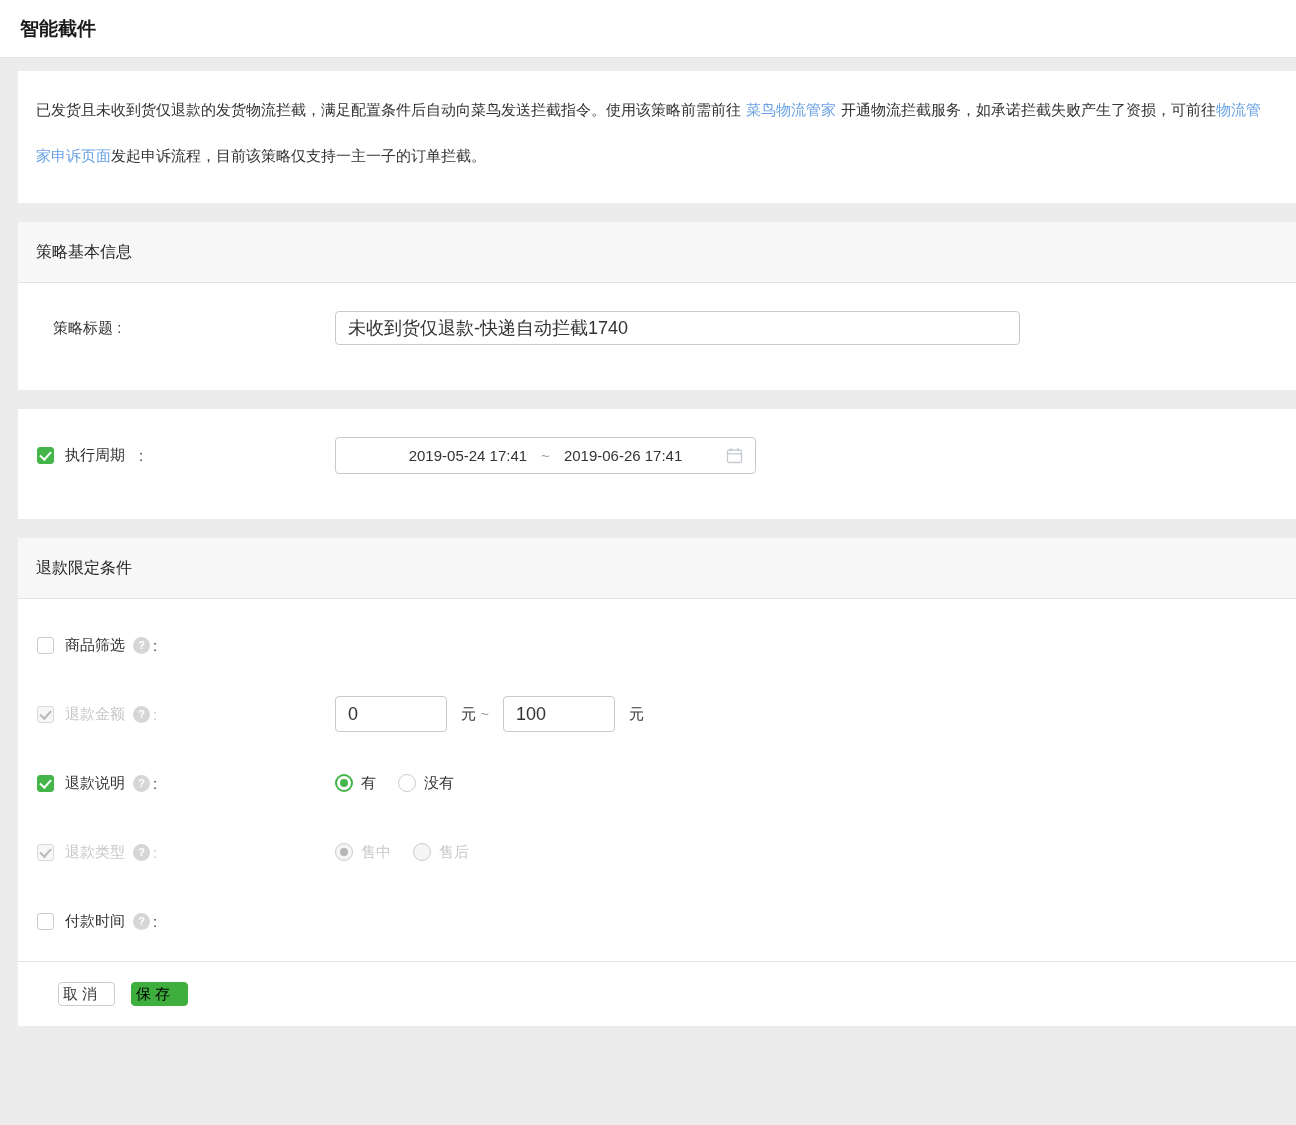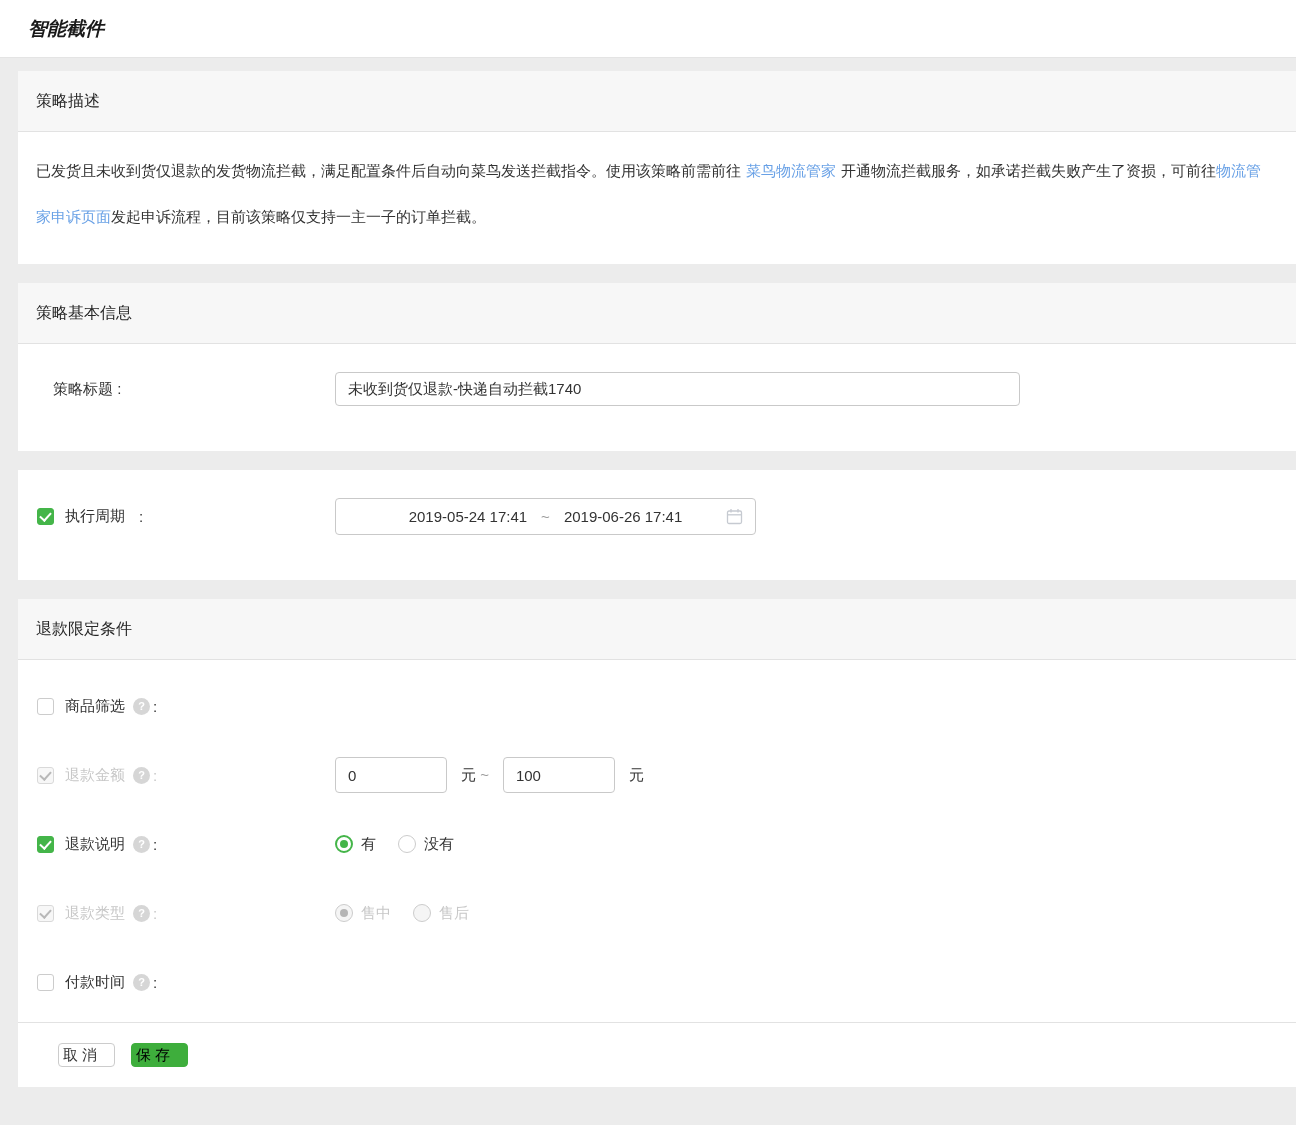--- a/index.html
+++ b/index.html
@@ -7,21 +7,21 @@
     width:1296px;height:1125px;overflow:hidden;
     background:#ececec;
     font-family:"Liberation Sans","DejaVu Sans",sans-serif;
     color:#333;
   }
   
   .titlebar{
     background:#fff;height:57px;display:flex;align-items:center;
     padding-left:16px;border-bottom:1px solid #e4e4e4;
   }
-  .titlebar h1{margin:12px;font-size:19px;font-weight:bold;color:#1a1a1a;font-style:italic;}
+  .titlebar h1{margin:4px;font-size:19px;font-weight:bold;color:#1a1a1a;}
   
   .content{padding:13px 0 0 18px;}
   .card{background:#fff;margin-bottom:19px;}
   .card-header{
     background:#f7f7f7;height:60px;line-height:60px;
     padding-left:18px;font-size:16px;color:#262626;
     border-bottom:1px solid #e2e2e2;
   }
   .card-body{padding:16px 26px 24px 18px;}
   
@@ -29,21 +29,21 @@
   .link{color:#69a1e6;text-decoration:none;cursor:pointer;}
   .link-spaced{margin:0 5px;}
   
   .form-body{padding:28px 20px 45px 19px;}
   .row{display:flex;align-items:center;}
   .row-left{display:flex;align-items:center;width:298px;flex:none;font-size:15px;}
   .plain-label{padding-left:16px;}
   
   .text-input{
     height:34px;border:1px solid #c9c9c9;border-radius:4px;
-    padding:0 12px;font-size:15px;color:#333;outline:none;box-sizing:border-box;
+    padding:0 12px;font-size:18px;color:#333;outline:none;box-sizing:border-box;
     font-family:"Liberation Sans","DejaVu Sans",sans-serif;
   }
   .title-input{width:685px;}
   .amount-input{width:112px;height:36px;}
   
   .checkbox{
     width:17px;height:17px;border-radius:3px;flex:none;
     border:1px solid #ccc;background:#fff;position:relative;cursor:pointer;
     margin-right:11px;box-sizing:border-box;
   }
@@ -107,21 +107,20 @@
 </head>
 <body>
 
 <div class="titlebar">
   <h1>智能截件</h1>
 </div>
 
 <div class="content">
 
   <div class="card">
-    <div class="card-header">策略描述</div>
     <div class="card-body">
       <div class="desc-text">
         <span>已发货且未收到货仅退款的发货物流拦截，满足配置条件后自动向菜鸟发送拦截指令。使用该策略前需前往</span><a class="link link-spaced">菜鸟物流管家</a><span>开通物流拦截服务，如承诺拦截失败产生了资损，可前往</span><a class="link">物流管家申诉页面</a><span>发起申诉流程，目前该策略仅支持一主一子的订单拦截。</span>
       </div>
     </div>
   </div>
 
   <div class="card">
     <div class="card-header">策略基本信息</div>
     <div class="form-body">

